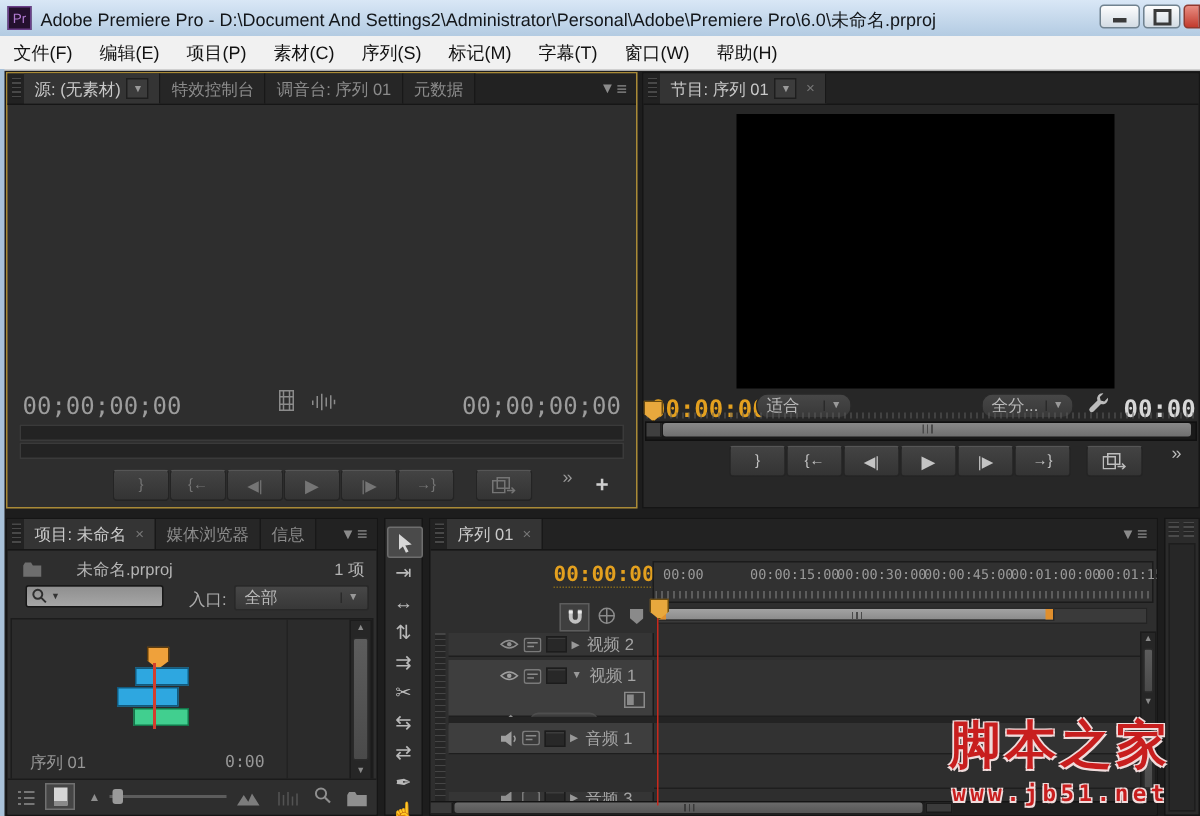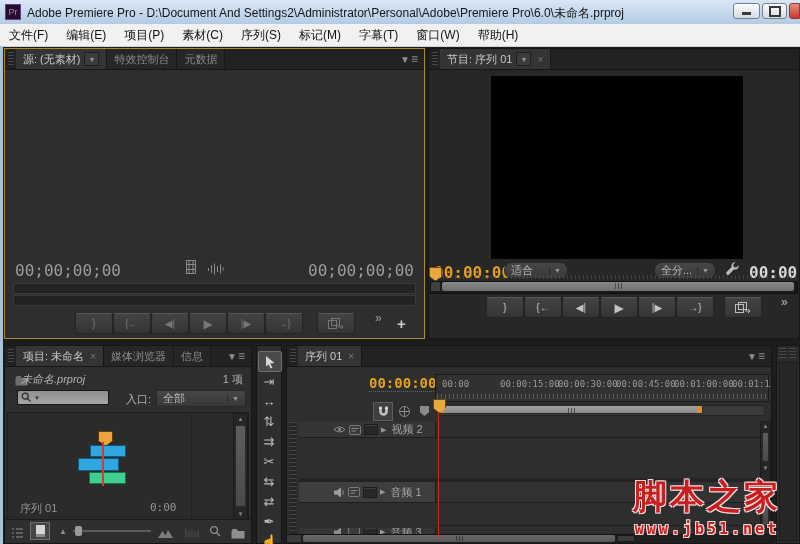--- a/index.html
+++ b/index.html
@@ -93,20 +93,23 @@
     <div class="tabbar">
       <div class="grip"></div>
       <div class="tab active">
         <span>源: (无素材)</span>
         <span class="ddbox">▼</span>
       </div>
       <div class="tab">
           <span>特效控制台</span>
         </div>
       <div class="tab">
+          <span>调音台: 序列 01</span>
+        </div>
+      <div class="tab">
           <span>元数据</span>
         </div>
       <div class="pmenu">
           <span>▼</span>
           <span style="font-size:12px;">≡</span>
         </div>
     </div>
 
     <div class="abs" style="left:1px;top:21px;right:1px;height:190px;background:#2e2e2e;"></div>
 
@@ -215,21 +218,21 @@
           <span>▼</span>
           <span style="font-size:12px;">≡</span>
         </div>
     </div>
 
     <span class="abs" style="left:10px;top:26px;">
       <svg width="13" height="11">
           <path d="M0.5 3 l1.2 -2 h4 l1.2 2 h5.6 v7.5 h-12 Z" fill="#6e6e6e"></path>
         </svg>
     </span>
-    <span class="abs" style="left:16px;top:26px;font-size:11px;color:#b4b4b4;font-style:italic;">未命名.prproj</span>
+    <span class="abs" style="left:46px;top:26px;font-size:11px;color:#b4b4b4;">未命名.prproj</span>
     <span class="abs" style="right:8px;top:26px;font-size:11px;color:#b4b4b4;">1 项</span>
 
     <div class="abs" style="left:12px;top:44px;width:92px;height:15px;background:linear-gradient(#8f8f8f,#a6a6a6);border:1px solid #171717;border-radius:2px;display:flex;align-items:center;padding:0 3px;box-sizing:border-box;">
       <svg width="11" height="11">
           <circle cx="4.2" cy="4.2" r="3" fill="none" stroke="#2e2e2e" stroke-width="1.3"></circle>
           <path d="M6.6 6.6 L9.6 9.6" stroke="#2e2e2e" stroke-width="1.3"></path>
         </svg>
       <span style="font-size:6px;color:#333;margin-left:2px;">▼</span>
     </div>
     <span class="abs" style="left:121px;top:46px;font-size:11px;color:#adadad;">入口:</span>
@@ -369,20 +372,43 @@
             <rect x="0.5" y="0.5" width="11" height="9" rx="1.5" fill="#3a3a3a" stroke="#7a7a7a"></rect>
             <path d="M2.5 3.5 H9.5 M2.5 6 H7" stroke="#8a8a8a"></path>
           </svg>
         <span class="tbox"></span>
         <span class="tarrow">▶</span>
         <span class="tname">视频 2</span>
       </div>
       <div class="tcontent" style="background:#2e2e2e;"></div>
     </div>
 
+    <div class="trackrow" style="top:94px;height:38px;">
+      <div class="thead" style="background:#3e3e3e;flex-wrap:wrap;align-content:flex-start;padding-top:3px;">
+        <svg width="13" height="9">
+            <path d="M1 4.5 Q6.5 -0.5 12 4.5 Q6.5 9.5 1 4.5 Z" fill="none" stroke="#9f9f9f"></path>
+            <circle cx="6.5" cy="4.5" r="1.5" fill="#9f9f9f"></circle>
+          </svg>
+        <svg width="12" height="10">
+            <rect x="0.5" y="0.5" width="11" height="9" rx="1.5" fill="#3a3a3a" stroke="#7a7a7a"></rect>
+            <path d="M2.5 3.5 H9.5 M2.5 6 H7" stroke="#8a8a8a"></path>
+          </svg>
+        <span class="tbox"></span>
+        <span class="tarrow">▼</span>
+        <span class="tname">视频 1</span>
+        <span style="width:100%;height:2px;"></span>
+        <svg width="14" height="11" style="margin-left:-22px;">
+            <rect x="0.5" y="0.5" width="13" height="10" fill="none" stroke="#8a8a8a"></rect>
+            <rect x="2" y="2" width="4.5" height="7" fill="#8a8a8a"></rect>
+          </svg>
+        <span style="width:7px;height:7px;background:#8f8f8f;transform:rotate(45deg);margin-left:4px;"></span>
+        <span style="width:44px;height:11px;background:#4c4c4c;border:1px solid #5e5e5e;border-radius:6px;margin-left:6px;opacity:.55;"></span>
+      </div>
+      <div class="tcontent" style="background:#323232;"></div>
+    </div>
 
     <div class="abs" style="left:12px;right:9px;top:132px;height:4px;background:#232323;border-bottom:1px solid #1a1a1a;"></div>
 
     <div class="trackrow" style="top:136px;height:21px;">
       <div class="thead" style="background:#3e3e3e;">
         <svg width="12" height="11">
             <path d="M1 3.5 H4 L8 0.5 V10.5 L4 7.5 H1 Z" fill="#9f9f9f"></path>
             <path d="M9.5 3.5 a3 3 0 0 1 0 4" fill="none" stroke="#9f9f9f"></path>
           </svg>
         <svg width="12" height="10">

